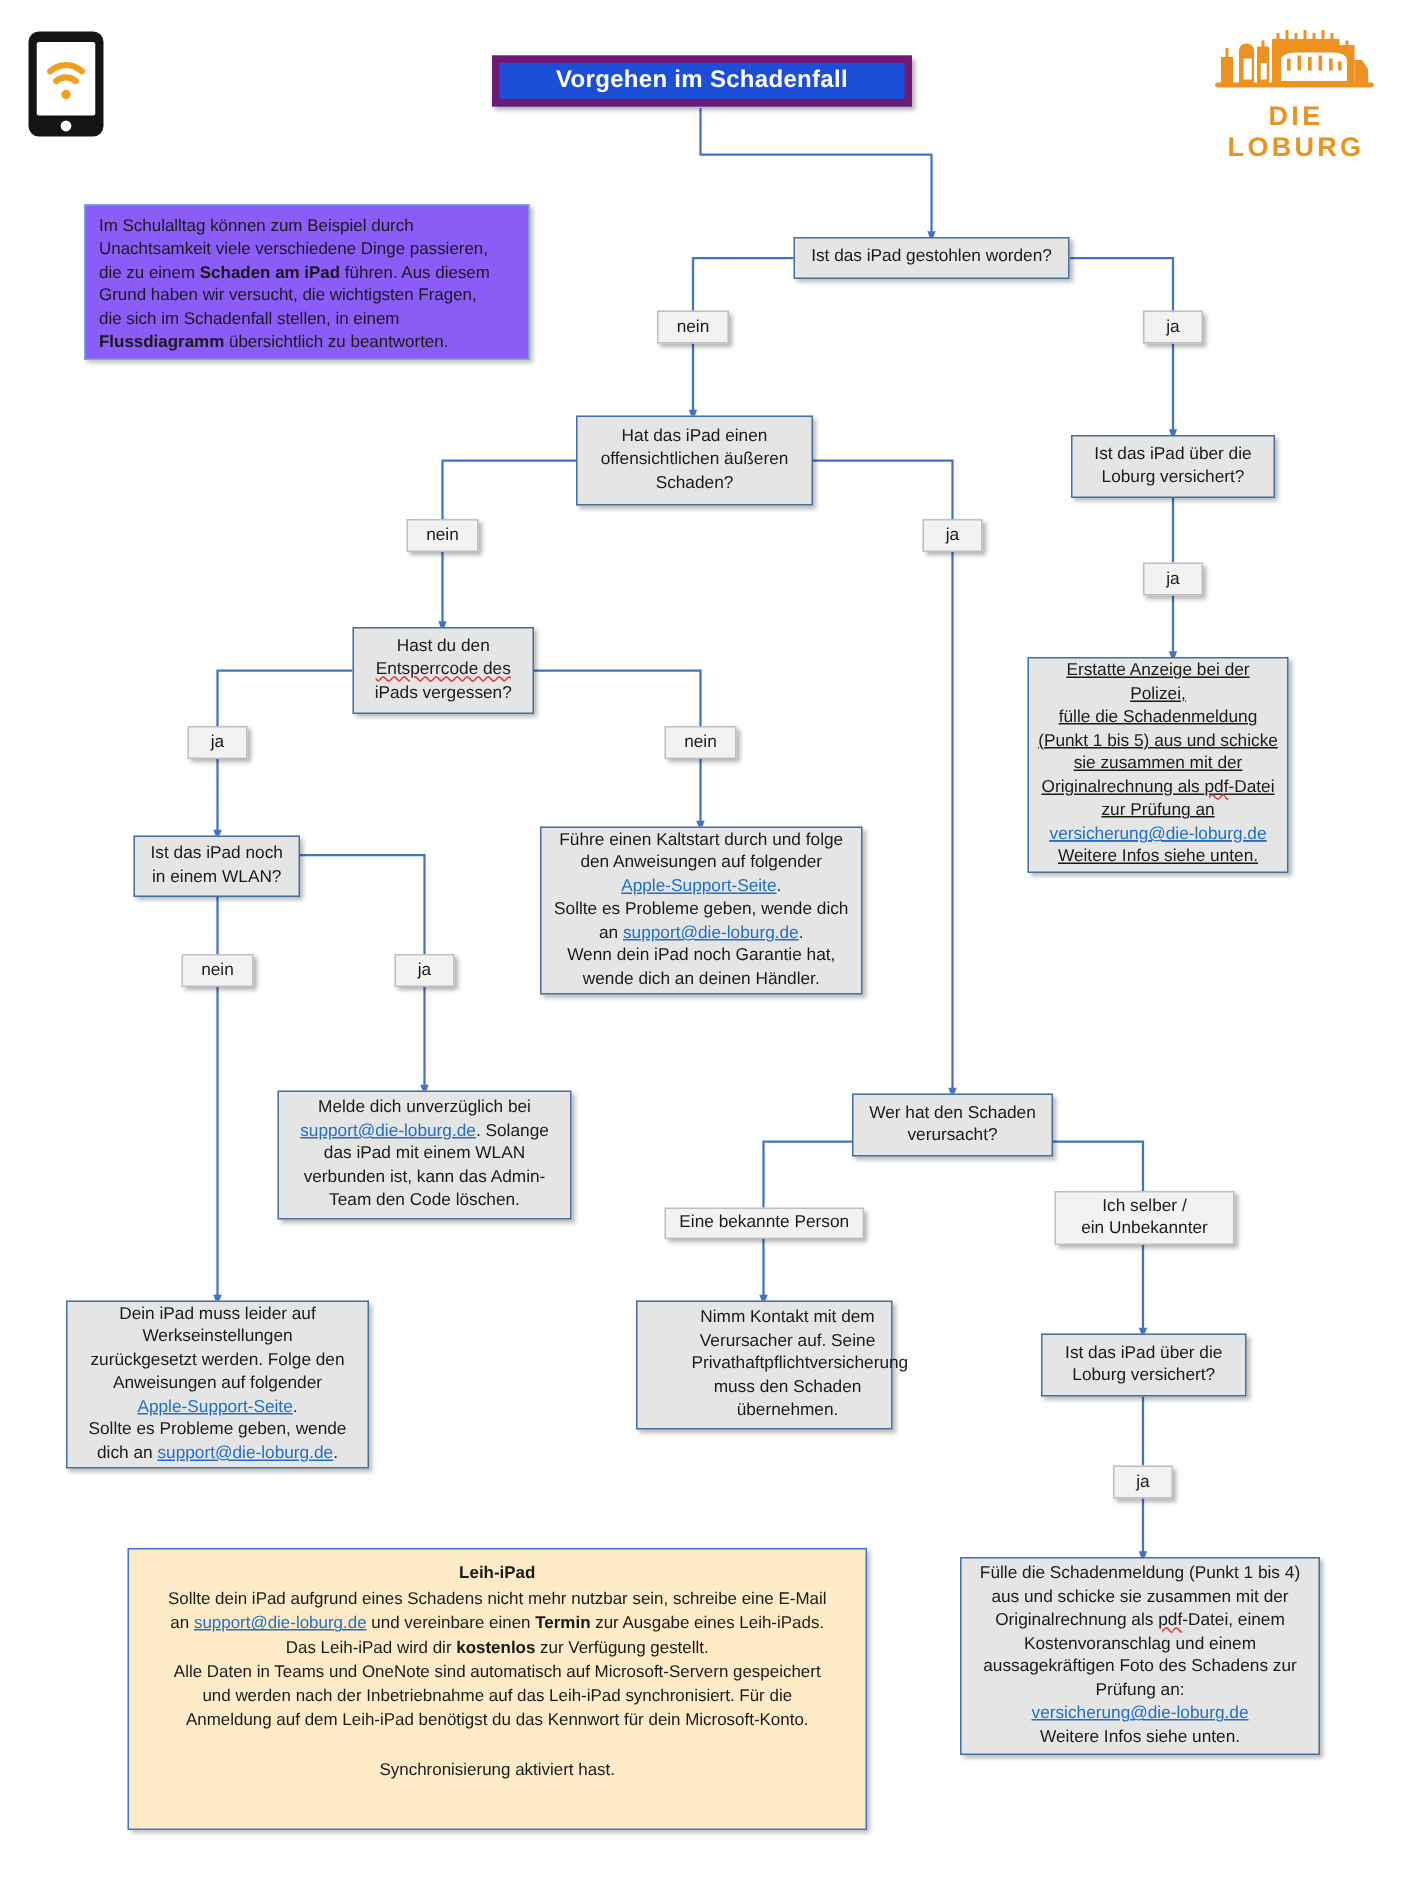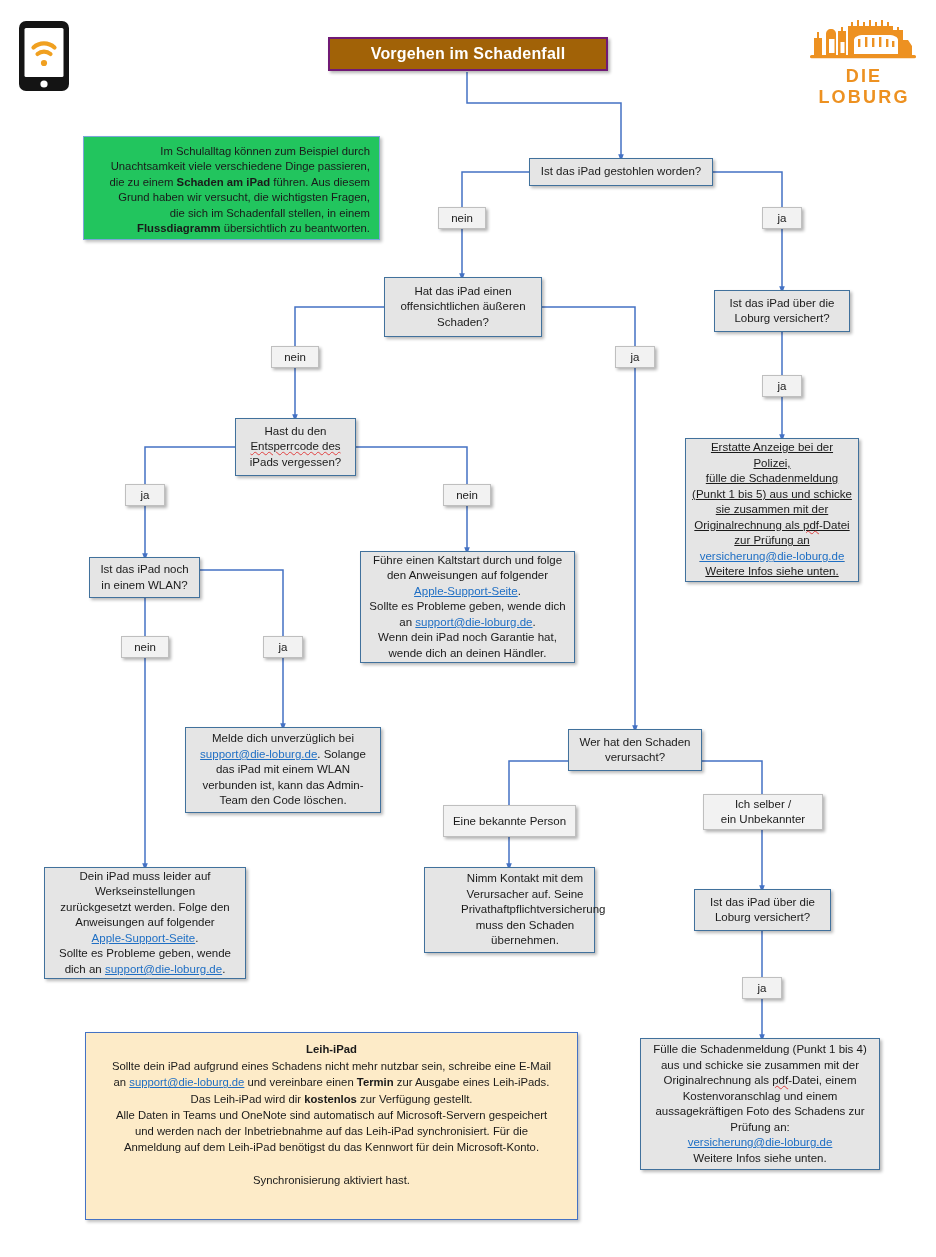--- a/index.html
+++ b/index.html
@@ -42,45 +42,44 @@
     font-size: 11.5px;
     line-height: 15.5px;
     padding: 3px 5px;
   }
   .node .txt { width: 100%; }
 
   
   .title-box {
     position: absolute;
     box-sizing: border-box;
-    background: #a16207;
-    border: 2px solid #701a75;
+    background: #1d4ed8;
+    border: 5px solid #701a75;
     box-shadow: 2px 2px 3px rgba(0,0,0,0.3);
     display: flex;
     align-items: center;
     justify-content: center;
     color: #ffffff;
     font-weight: bold;
     font-size: 16px;
     letter-spacing: 0.2px;
   }
 
   
   .note-blue {
     position: absolute;
     box-sizing: border-box;
-    background: #22c55e;
+    background: #8b5cf6;
     border: 1px solid #7CA6D8;
     box-shadow: 2px 2px 3px rgba(0,0,0,0.25);
     font-size: 11.3px;
     line-height: 15.4px;
     padding: 7px 9px;
     color: #1a1a1a;
-    text-align: right;
-    margin-left: 27px;
+    text-align: left;
   }
 
   
   .note-yellow {
     position: absolute;
     box-sizing: border-box;
     background: #FDEBC8;
     border: 1px solid #4472C4;
     box-shadow: 2px 2px 3px rgba(0,0,0,0.25);
     font-size: 11.3px;
@@ -358,21 +357,21 @@
     </span>
   </div>
 
   <div class="node" style="left:568px; top:729px; width:134px; height:42px;">
     <span class="txt">
       <span>Wer hat den Schaden</span><br>
       <span>verursacht?</span>
     </span>
   </div>
 
-  <div class="elabel" style="left:443px; top:805px; width:133px; height:32px;">
+  <div class="elabel" style="left:443px; top:805px; width:133px; height:21px;">
     <span>Eine bekannte Person</span>
   </div>
   <div class="elabel" style="left:703px; top:794px; width:120px; height:36px;">
     <span>
       <span>Ich selber /</span><br>
       <span>ein Unbekannter</span>
     </span>
   </div>
 
   <div class="node" style="left:424px; top:867px; width:171px; height:86px;padding-left:36px;">

